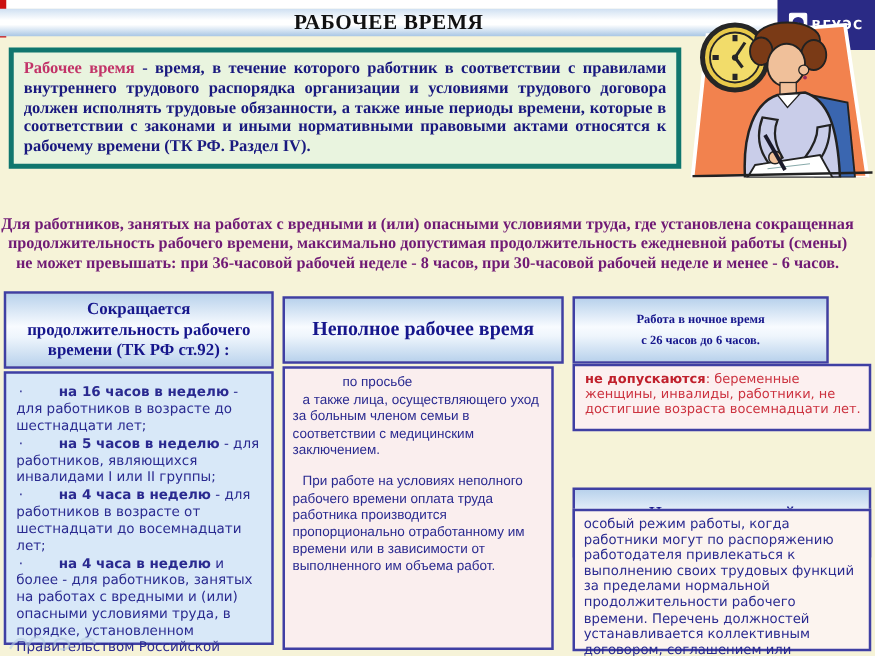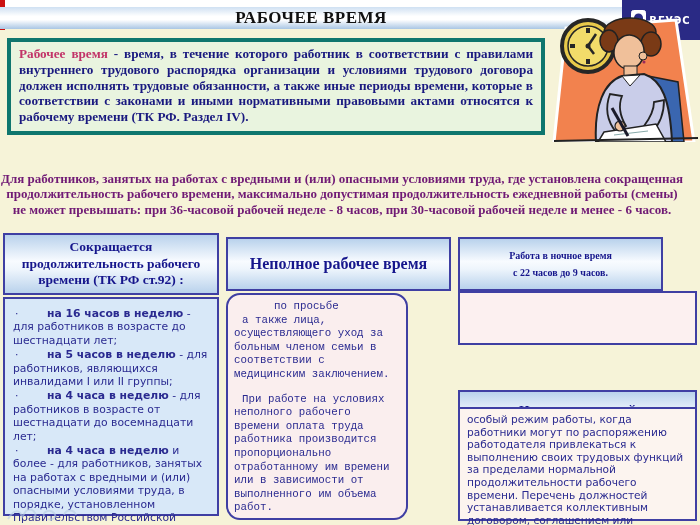--- a/index.html
+++ b/index.html
@@ -42,22 +42,22 @@
   .lh{left:3px;top:233px;width:216px;height:62px;font-size:13.5px;line-height:16.5px;}
   .lh span{display:block;max-width:192px;}
   .lb{left:3px;top:297px;width:216px;height:219px;background:#d8e8f8;padding:8px 6px 0 8px;
     font-family:"DejaVu Sans",sans-serif;font-size:10.8px;line-height:13.4px;color:#2a2a90;}
   .item{position:relative;margin-bottom:1px;}
   .item .bullet{position:absolute;left:2px;top:0;}
   .item p{margin:0;text-indent:34px;}
   .item b{white-space:nowrap;margin-top:32px;}
 
   .mh{left:226px;top:237px;width:225px;height:54px;font-size:16px;}
-  .mb{left:226px;top:293px;width:182px;height:227px;background:#faeeee;padding:5px 5px 0 6px;
-    font-family:Liberation Mono, monospace;font-size:10.8px;line-height:13.6px;color:#2a2a90;border-radius:14px;}
+  .mb{left:226px;top:293px;width:217px;height:227px;background:#faeeee;padding:5px 5px 0 6px;
+    font-family:Liberation Sans, sans-serif;font-size:10.8px;line-height:13.6px;color:#2a2a90;}
   .mb p{margin:0;}
   .mb .i40{text-indent:40px;}
   .mb .i12{text-indent:12px;}
   .mb .i8{text-indent:8px;}
   .mb .gap{margin-top:11px;}
 
   .r1h{left:458px;top:237px;width:205px;height:54px;font-size:10px;line-height:17px;}
   .r1b{left:458px;top:291px;width:239px;height:54px;background:#fcf0f0;padding:4px 4px 0 8px;
     font-family:"DejaVu Sans",sans-serif;font-size:10.4px;line-height:12.2px;color:#cc3340;}
   .r1b .l1{text-indent:8px;}
@@ -161,23 +161,26 @@
     <span>Неполное рабочее время</span>
   </div>
   <div class="bbox mb">
     <p class="i40">по просьбе</p>
     <p class="i8">а также лица, осуществляющего уход за больным членом семьи в соответствии с медицинским заключением.</p>
     <p class="i8 gap">При работе на условиях неполного рабочего времени оплата труда работника производится пропорционально отработанному им времени или в зависимости от выполненного им объема работ.</p>
   </div>
 
   <div class="hbox r1h">
     <span>Работа в ночное время</span>
-    <span>с 22 часов до 9 часов.</span>
+    <span>с 26 часов до 6 часов.</span>
   </div>
   <div class="bbox r1b">
+    <div>
+      <b>не допускаются</b><span>: беременные женщины, инвалиды, работники, не достигшие возраста восемнадцати лет.</span>
+    </div>
   </div>
 
   <div class="hbox r2h">
     <span>Ненормированный</span>
     <span>рабочий день</span>
   </div>
   <div class="bbox r2b">особый режим работы, когда работники могут по распоряжению работодателя привлекаться к выполнению своих трудовых функций за пределами нормальной продолжительности рабочего времени. Перечень должностей устанавливается коллективным договором, соглашением или правилами внутреннего трудового распорядка организации.</div>
 
   <svg class="watermark" viewBox="0 0 110 22">
     <path d="M4 16 C10 6 16 6 18 14 L22 8 C28 4 34 10 30 16 M40 14 C38 8 46 6 50 10 C54 14 48 18 44 16 M60 12 C62 6 70 6 72 12" fill="none" stroke="#b9cfe4" stroke-width="2"></path>

